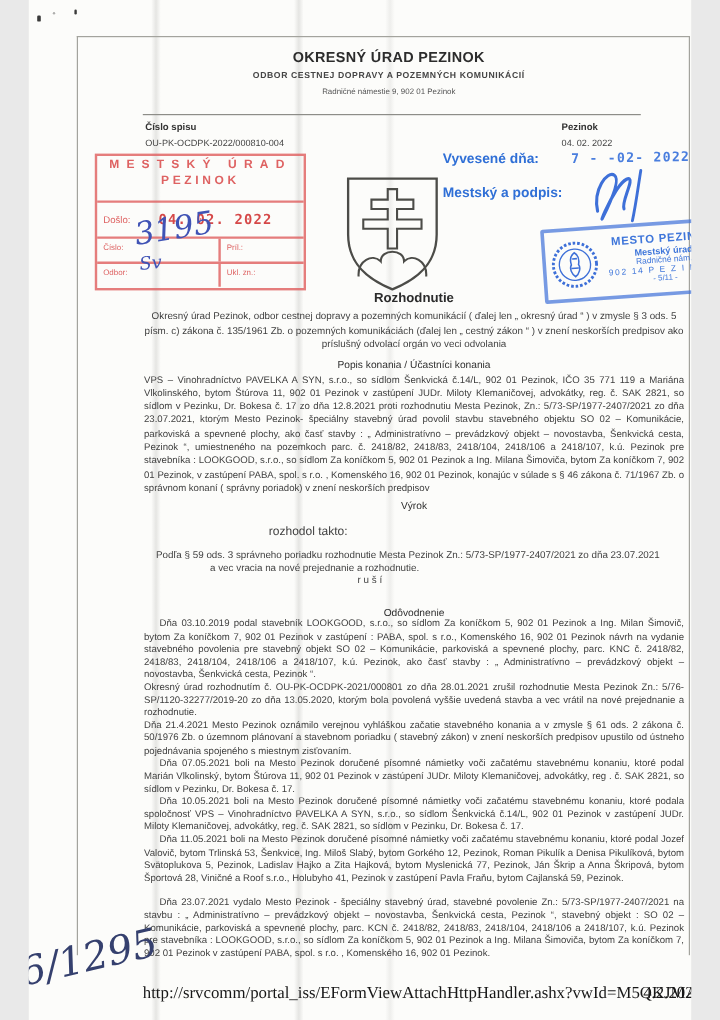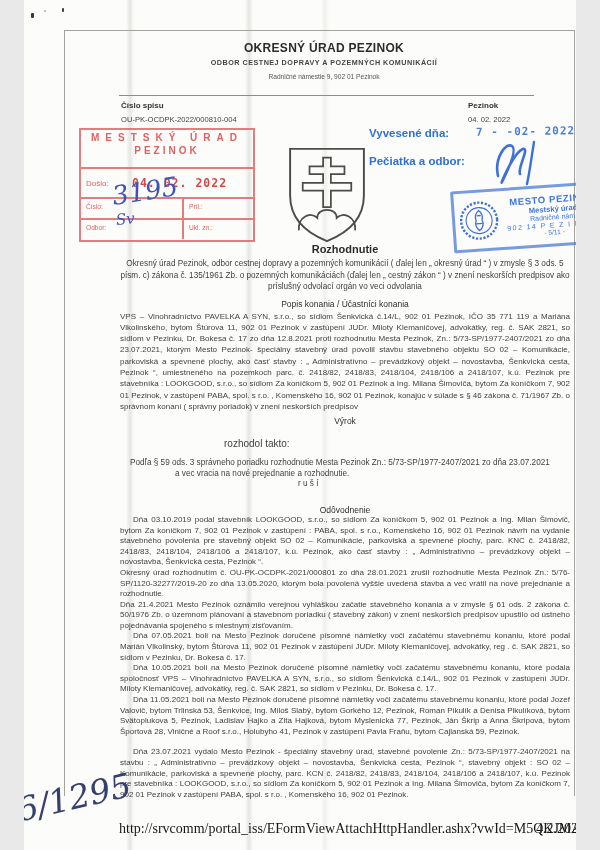--- a/index.html
+++ b/index.html
@@ -105,21 +105,21 @@
     <div class="meta-label">Číslo spisu</div>
     <div class="meta-val">OU-PK-OCDPK-2022/000810-004</div>
   </div>
   <div class="meta-right">
     <div class="meta-label">Pezinok</div>
     <div class="meta-val">04. 02. 2022</div>
   </div>
 
   <div class="posted-label">Vyvesené dňa:</div>
   <div class="posted-date">7 - -02- 2022</div>
-  <div class="stamp-label">Pečiatka a odbor:</div>
+  <div class="stamp-label">Mestský a podpis:</div>
 
   <svg class="signature" width="52" height="58" viewBox="0 0 52 58">
     <path d="M6,40 C2,22 14,6 20,10 C26,14 14,38 10,46 C8,50 14,34 22,22 C28,13 34,10 33,16 C32,22 26,34 28,38" fill="none" stroke="#3e70d8" stroke-width="2.6" stroke-linecap="round"></path>
     <path d="M42,6 C40,18 38,34 35,48" fill="none" stroke="#3e70d8" stroke-width="2.4" stroke-linecap="round"></path>
   </svg>
 
   <div class="city-stamp">
     <svg width="42" height="42" viewBox="0 0 42 42" style="margin-left:3px;flex:none">
       <circle cx="21" cy="21" r="18" fill="none" stroke="#3e70d8" stroke-width="2.4" stroke-dasharray="2.2 1.6"></circle>
       <circle cx="21" cy="21" r="13" fill="none" stroke="#3e70d8" stroke-width="1.1"></circle>

